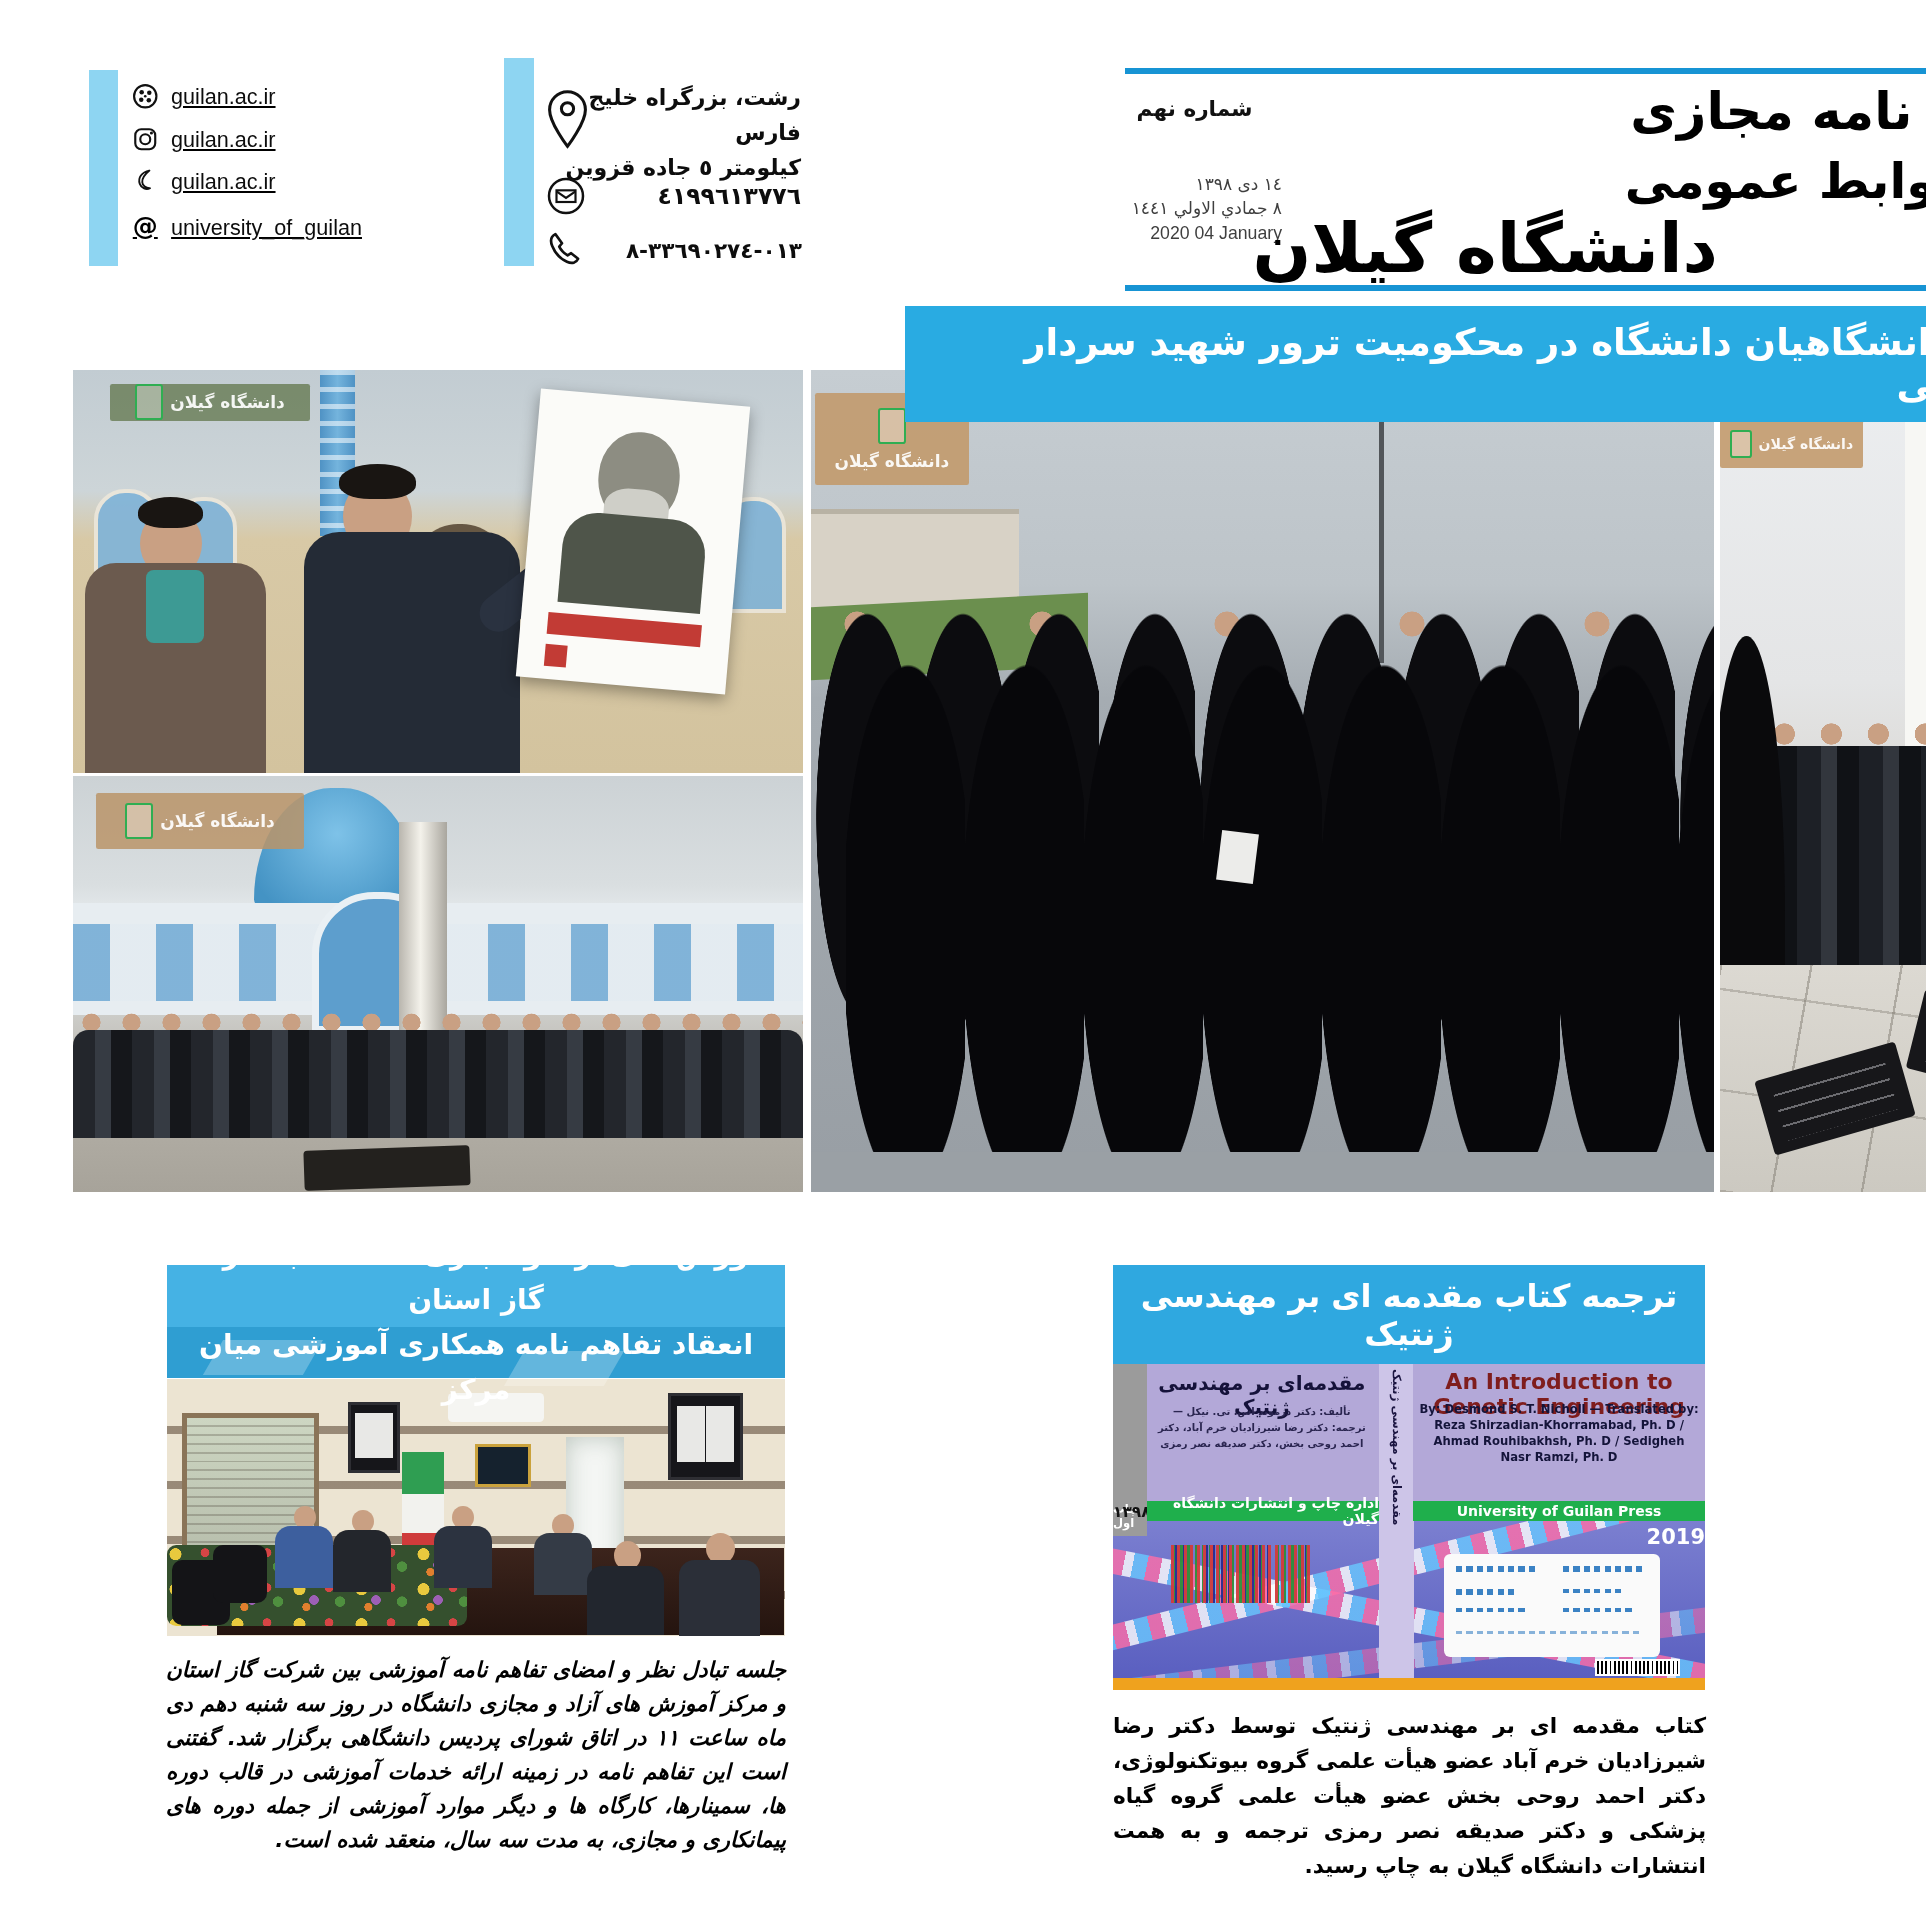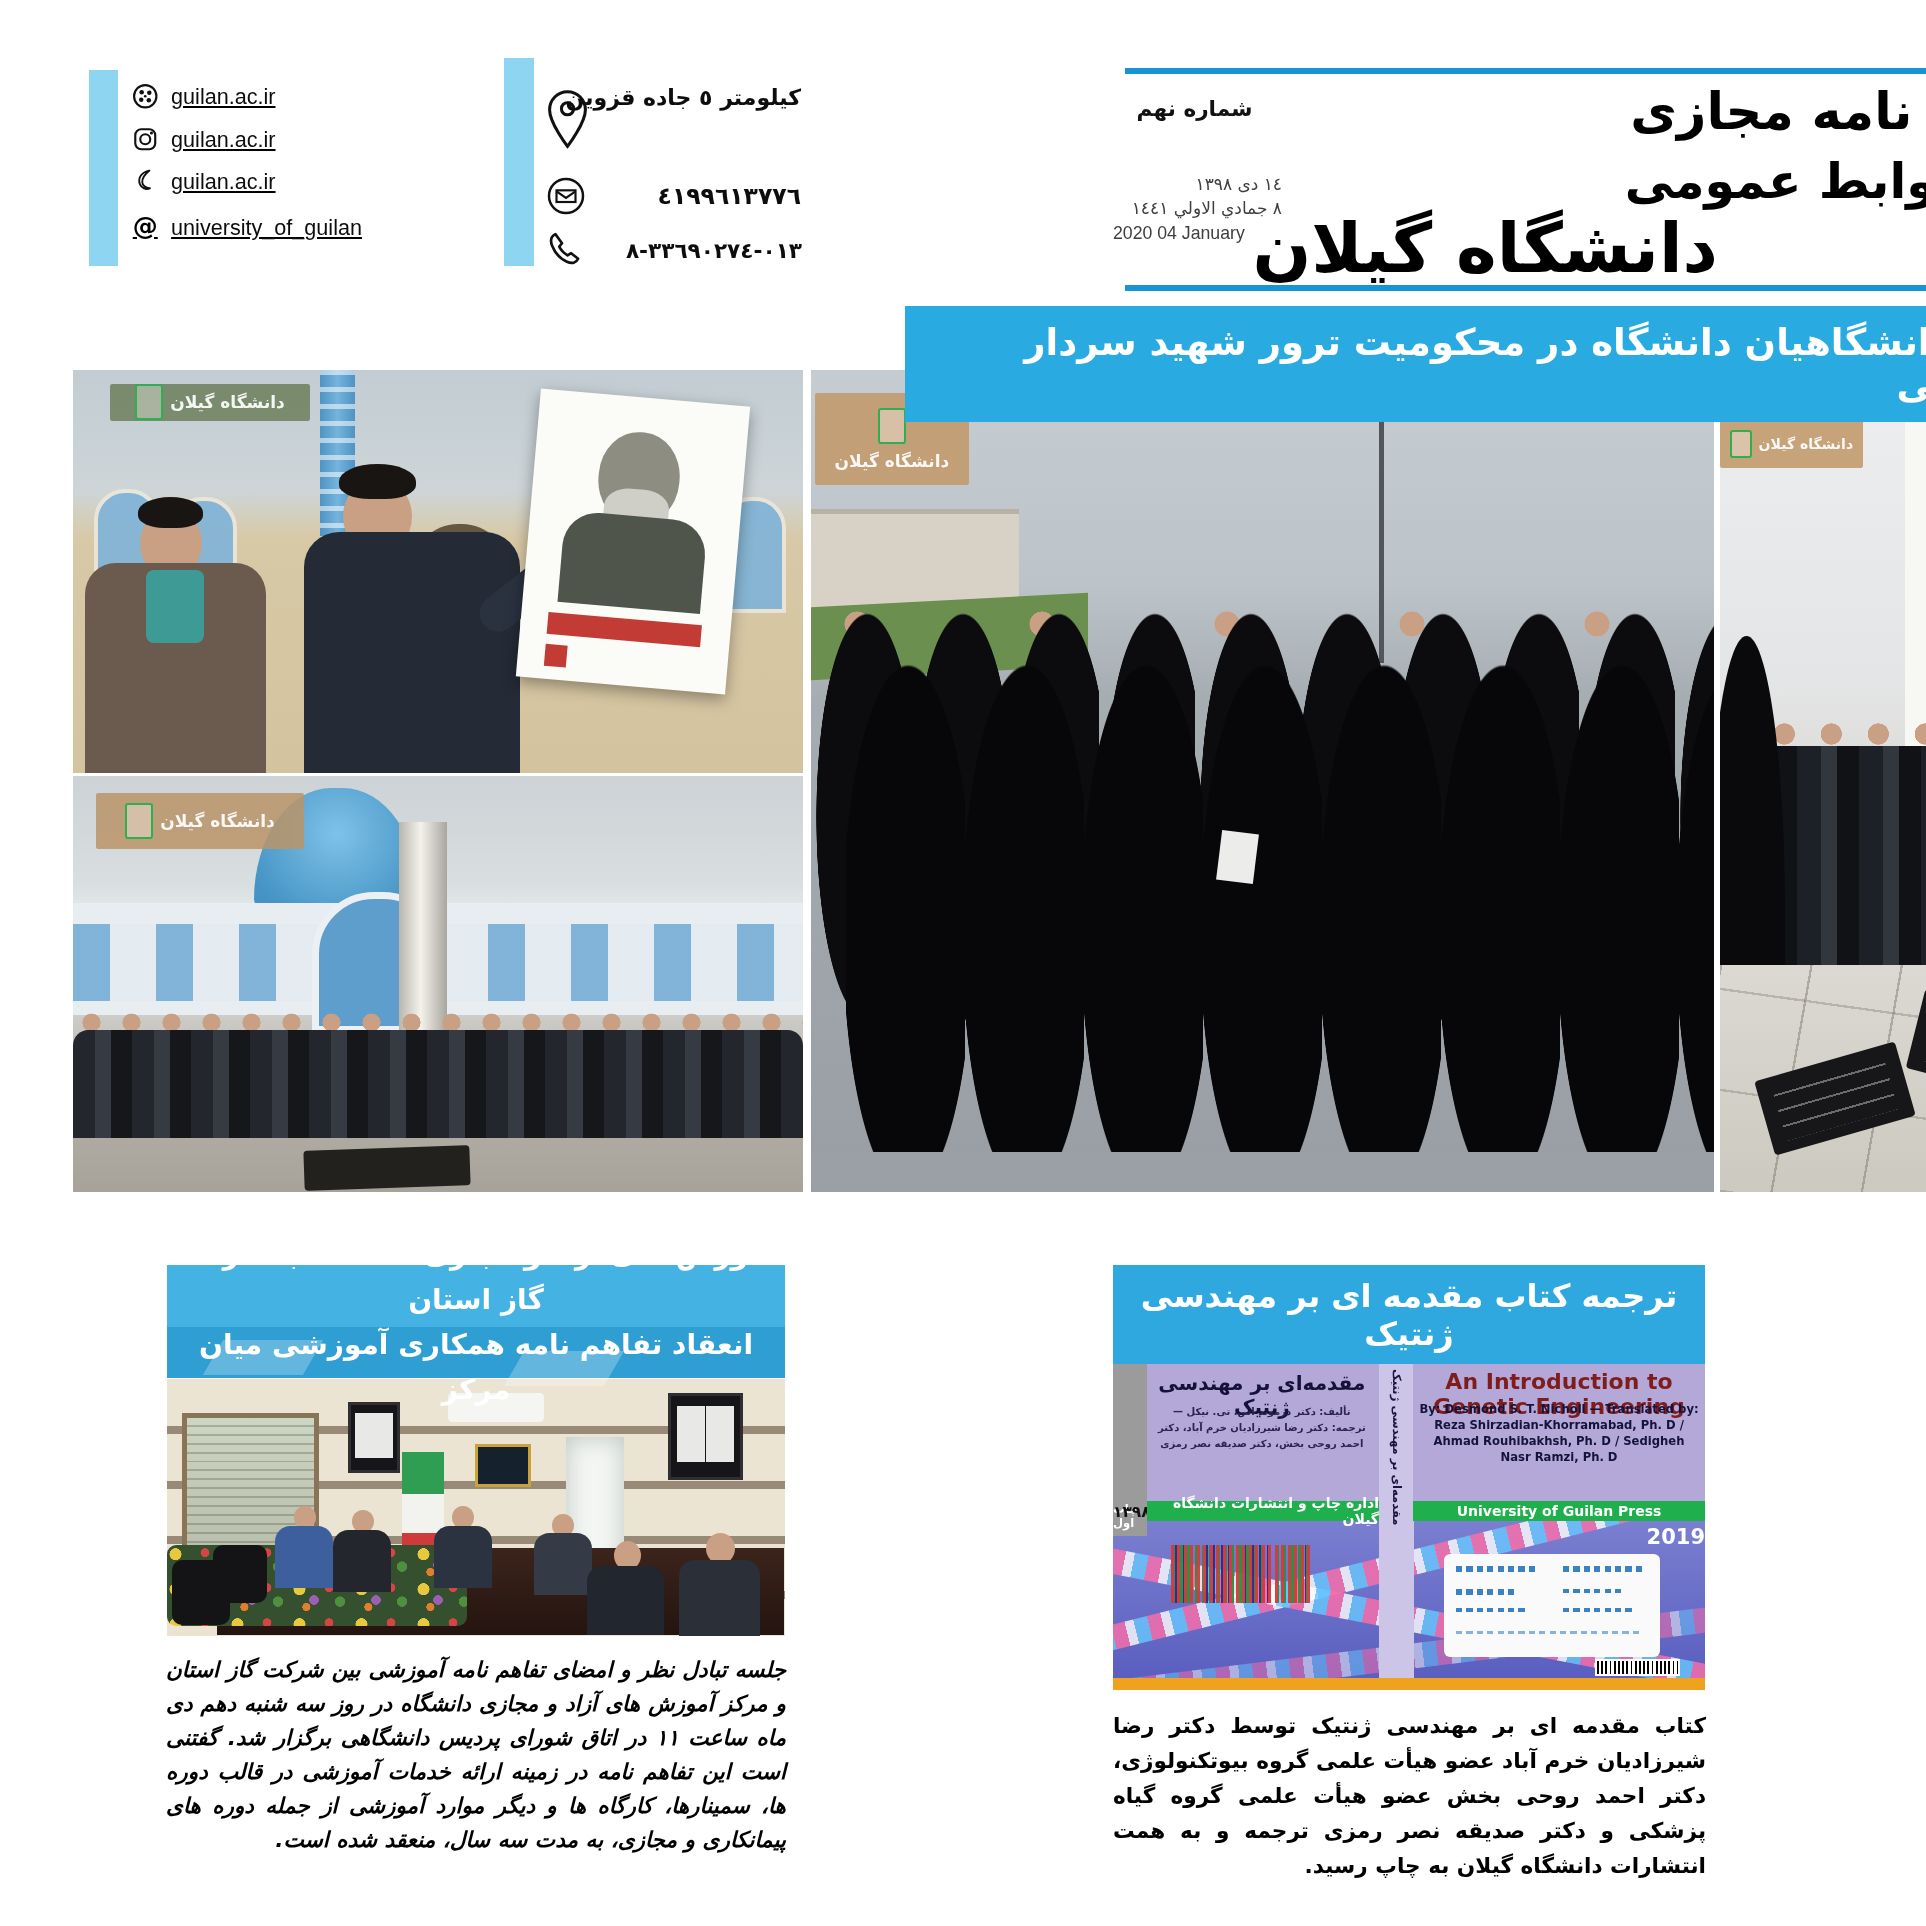--- a/index.html
+++ b/index.html
@@ -23,21 +23,21 @@
   .addr-txt{left:539px;top:80px;width:262px;font-size:22px;font-weight:bold;color:#0d0d0d;
             text-align:right;line-height:35px;}
   .mail-ic{left:546px;top:176px;width:40px;height:40px;}
   .postal{left:593px;top:182px;width:208px;font-size:23.5px;font-weight:bold;text-align:right;color:#0d0d0d;}
   .phone-ic{left:544px;top:228px;width:42px;height:42px;}
   .phone{left:559px;top:238px;width:243px;font-size:21.6px;font-weight:bold;text-align:right;color:#0d0d0d;}
 
   .mast-rule{background:#1794D4;height:6.2px;width:931px;left:1125px;}
   .mr-t{top:68px}.mr-b{top:285px}
   .issue{left:1125px;top:96px;width:139px;font-size:21.6px;font-weight:bold;color:#111;text-align:center;}
-  .mdate{left:1113px;width:169px;color:#3f3f3f;font-size:17px;}
+  .mdate{left:1113px;width:169px;color:#3f3f3f;text-align:right;font-size:17px;}
   .d1{top:174px}.d2{top:198px}
   .d3{top:223px;font-family:Liberation Sans, sans-serif;font-size:17.7px;}
   .mtitle{color:#000;font-weight:bold;}
   .mt1{right:720px;top:82px;font-size:51px;}
   .mt2{right:809px;top:153px;font-size:49px;}
   .mt3{right:1056px;top:208px;font-size:69px;}
 
   
   .lead-banner{left:905px;top:306px;width:1148px;height:116px;background:#29ABE2;z-index:5;
                display:flex;align-items:center;justify-content:center;}
@@ -245,20 +245,21 @@
 
   <div class="abs skybar bar-l2"></div>
 
   <div class="abs addr-pin">
     <svg viewBox="0 0 24 34">
         <path d="M12 1.5C6.4 1.5 2 6 2 11.5 2 19 12 32 12 32s10-13 10-20.5C22 6 17.6 1.5 12 1.5z" fill="none" stroke="#111" stroke-width="1.7"></path>
     <circle cx="12" cy="11" r="3.4" fill="none" stroke="#111" stroke-width="1.7"></circle>
       </svg>
   </div>
   <div class="abs addr-txt rtl">
+    <div>رشت، بزرگراه خلیج فارس</div>
     <div>کیلومتر ٥ جاده قزوین</div>
   </div>
   <div class="abs mail-ic">
     <svg viewBox="0 0 24 24">
         <circle cx="12" cy="12" r="10.2" fill="none" stroke="#111" stroke-width="1.5"></circle>
     <rect x="6.3" y="8.6" width="11.4" height="7" fill="none" stroke="#111" stroke-width="1.3"></rect>
     <path d="M6.3 9.2l5.7 4 5.7-4" fill="none" stroke="#111" stroke-width="1.3"></path>
       </svg>
   </div>
   <div class="abs postal" dir="ltr">٤١٩٩٦١٣٧٧٦</div>

